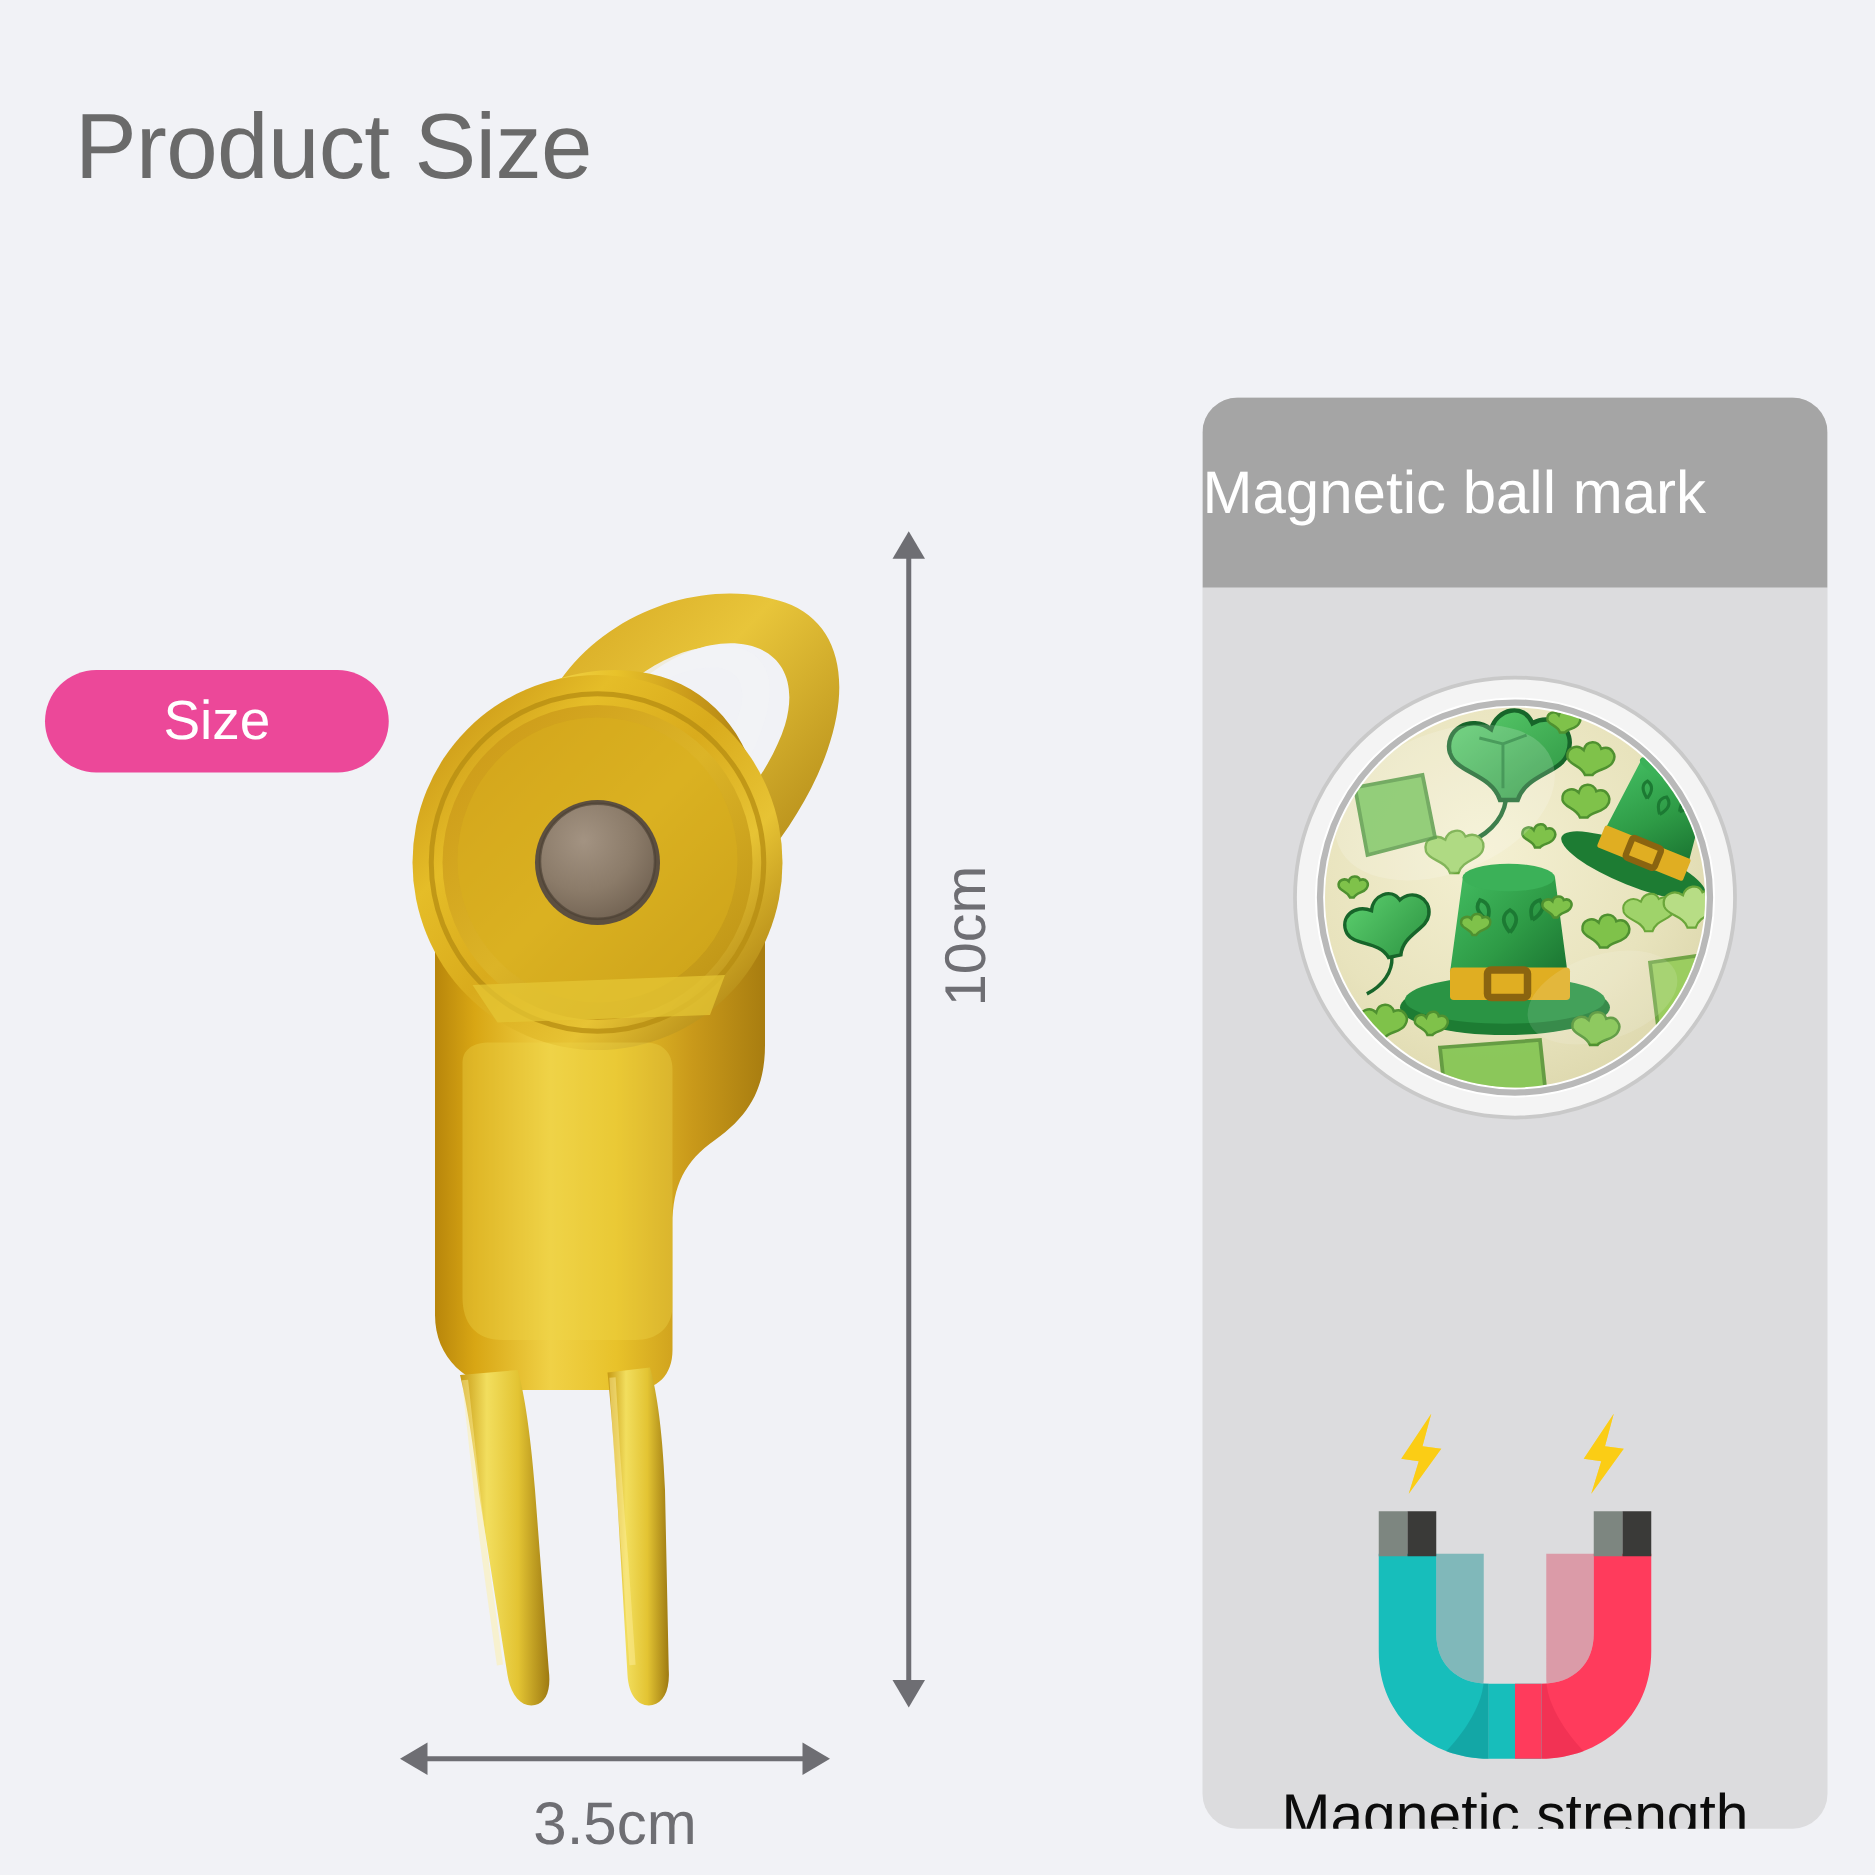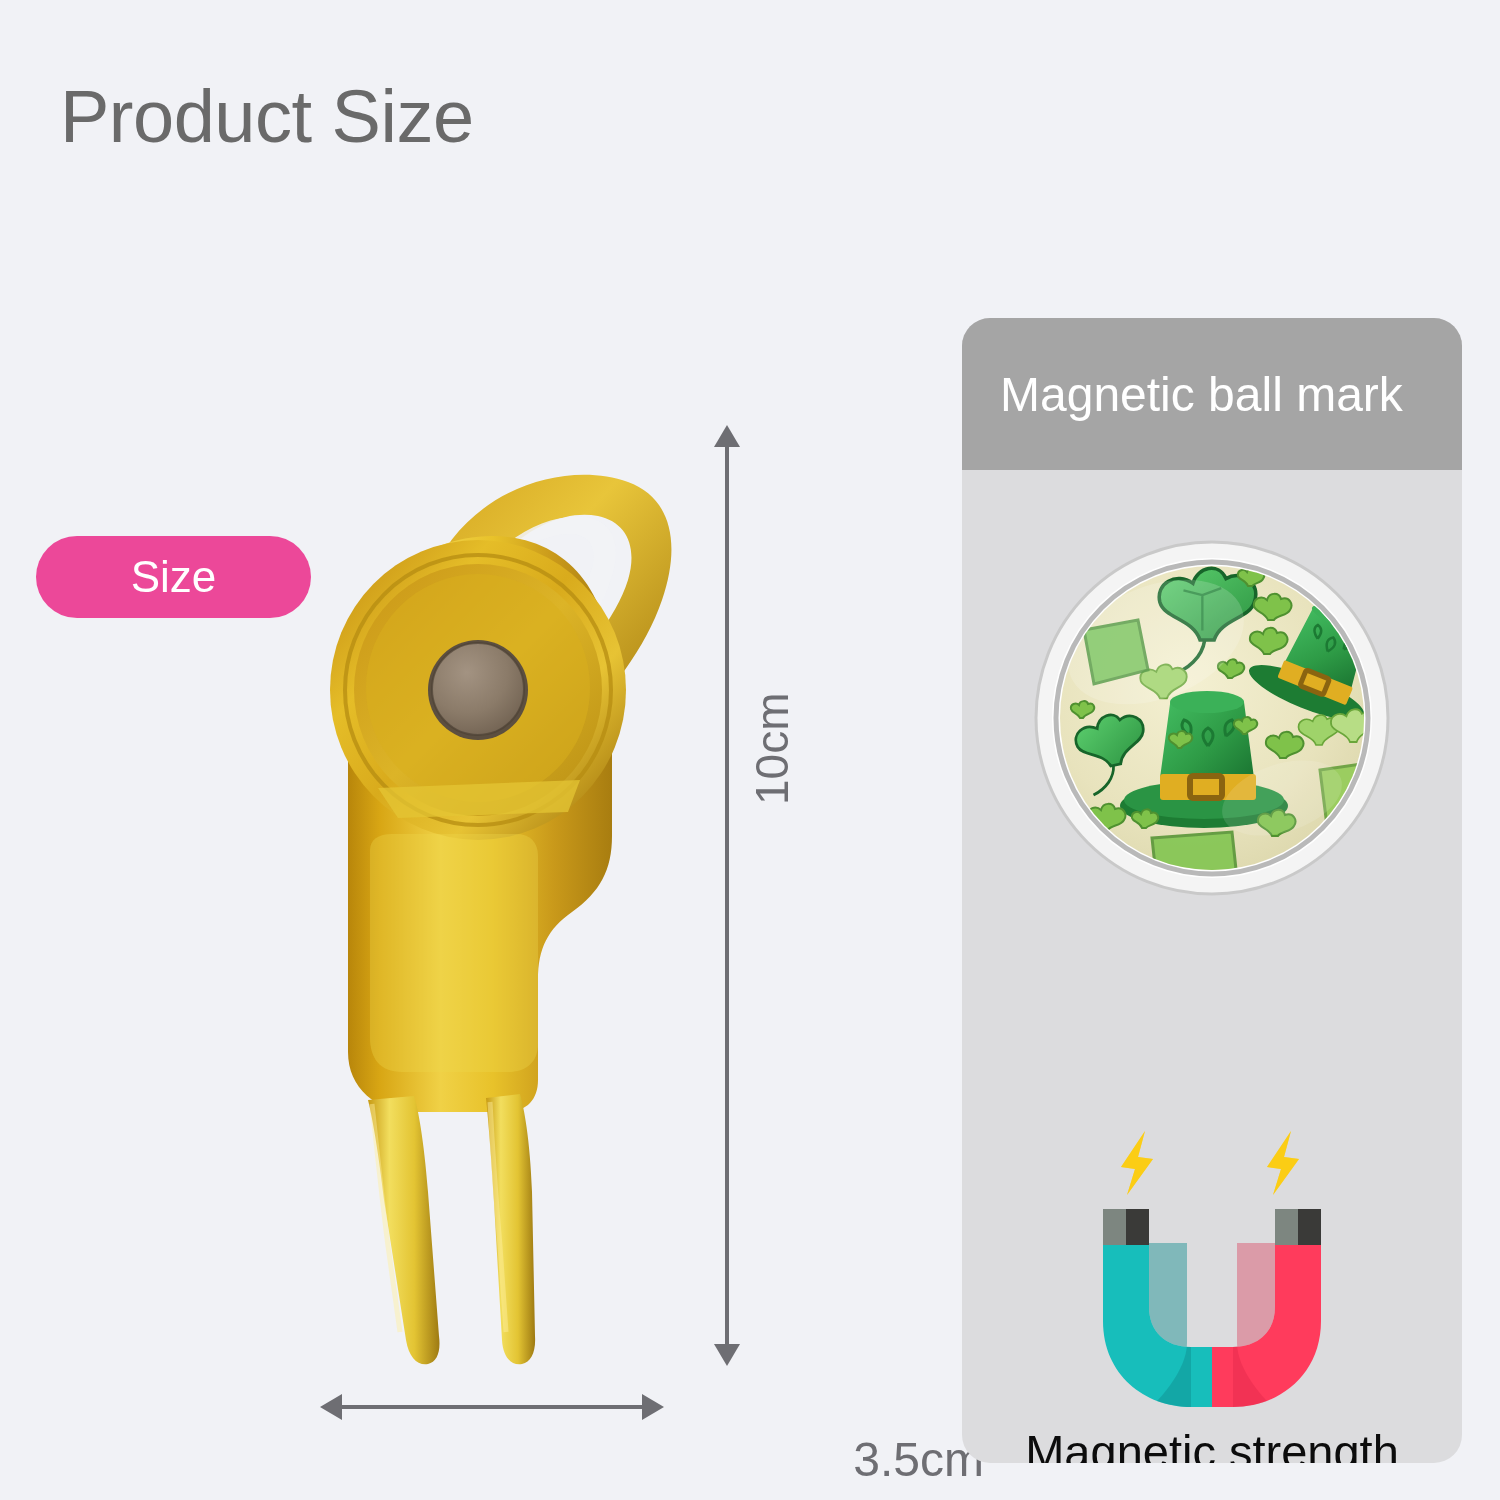--- a/index.html
+++ b/index.html
@@ -133,42 +133,41 @@
     width: 0; height: 0;
     border-top: 13px solid transparent;
     border-bottom: 13px solid transparent;
     border-left: 22px solid #6e6e73;
   }
   .dim-h-label {
     position: absolute;
     left: 0;
     top: 1432px;
     width: 984px;
-    text-align: right;
+    text-align: center;
     font-size: 48px;
     color: #6e6e73;
   }
 
   
   .panel {
     position: absolute;
     left: 962px;
     top: 318px;
     width: 500px;
     height: 1145px;
     background: #dcdcde;
     border-radius: 28px;
     overflow: hidden;
   }
   .panel-header {
     height: 152px;
     background: #a5a5a5;
     display: flex;
     align-items: center;
-    padding-left: 38px;
   }
   .panel-header span {
     color: #ffffff;
     font-size: 48px;
     font-weight: 400;
     white-space: nowrap;
   }
   .panel-body {
     position: relative;
     height: 1189px;

